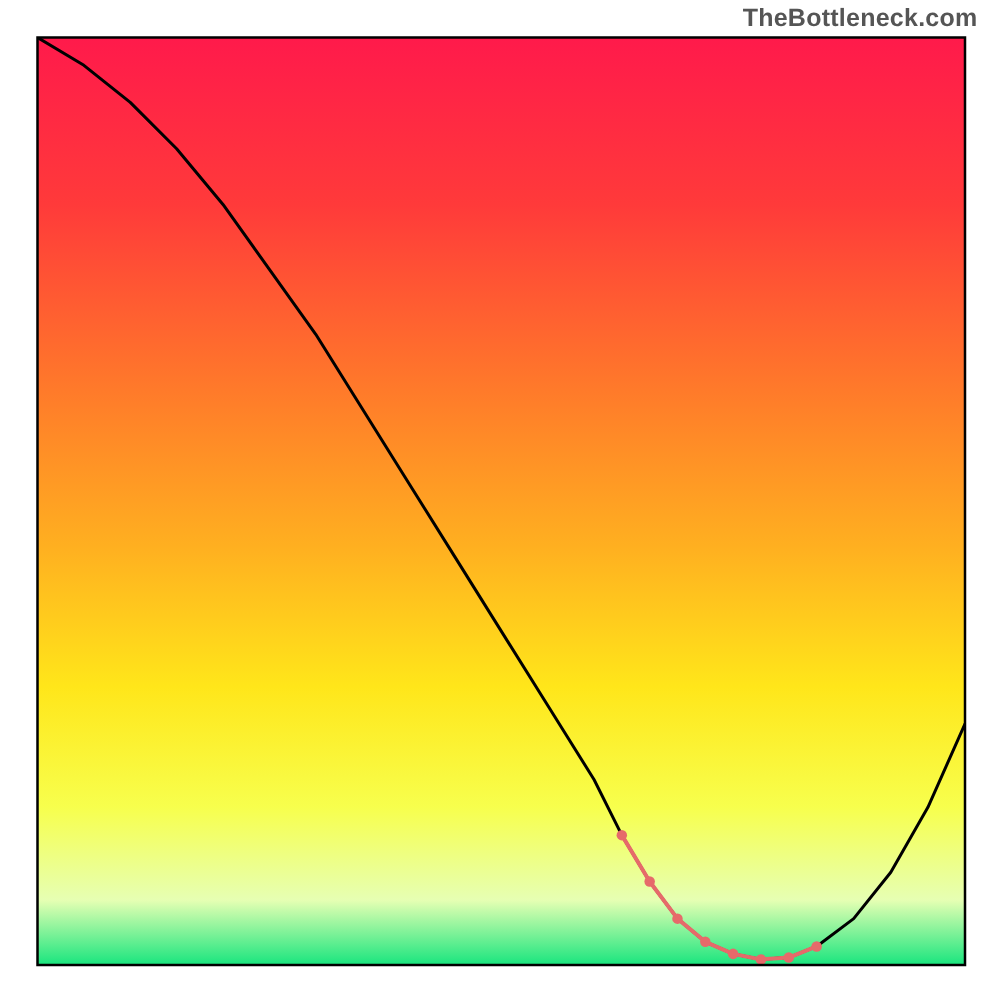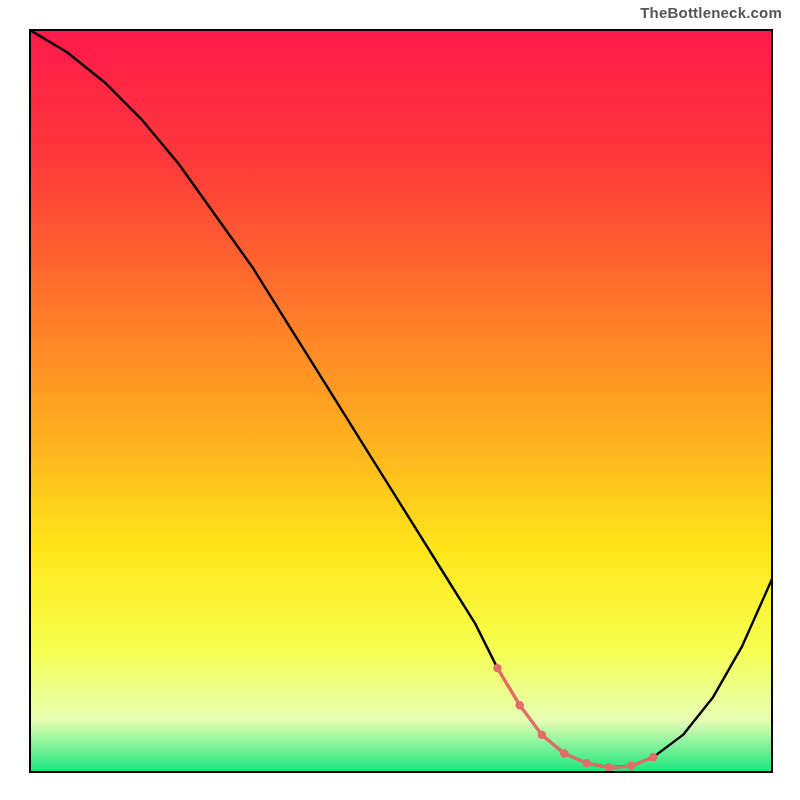--- a/index.html
+++ b/index.html
@@ -12,21 +12,21 @@
   }
   .chart-container {
     position: relative;
     width: 800px;
     height: 800px;
   }
   .watermark {
     position: absolute;
     top: 4px;
     right: 18px;
-    font-size: 15px;
+    font-size: 20px;
     font-weight: 600;
     color: #555555;
     letter-spacing: 0.2px;
     z-index: 30;
   }
   svg.plot {
     position: absolute;
     left: 0;
     top: 0;
     width: 800px;

